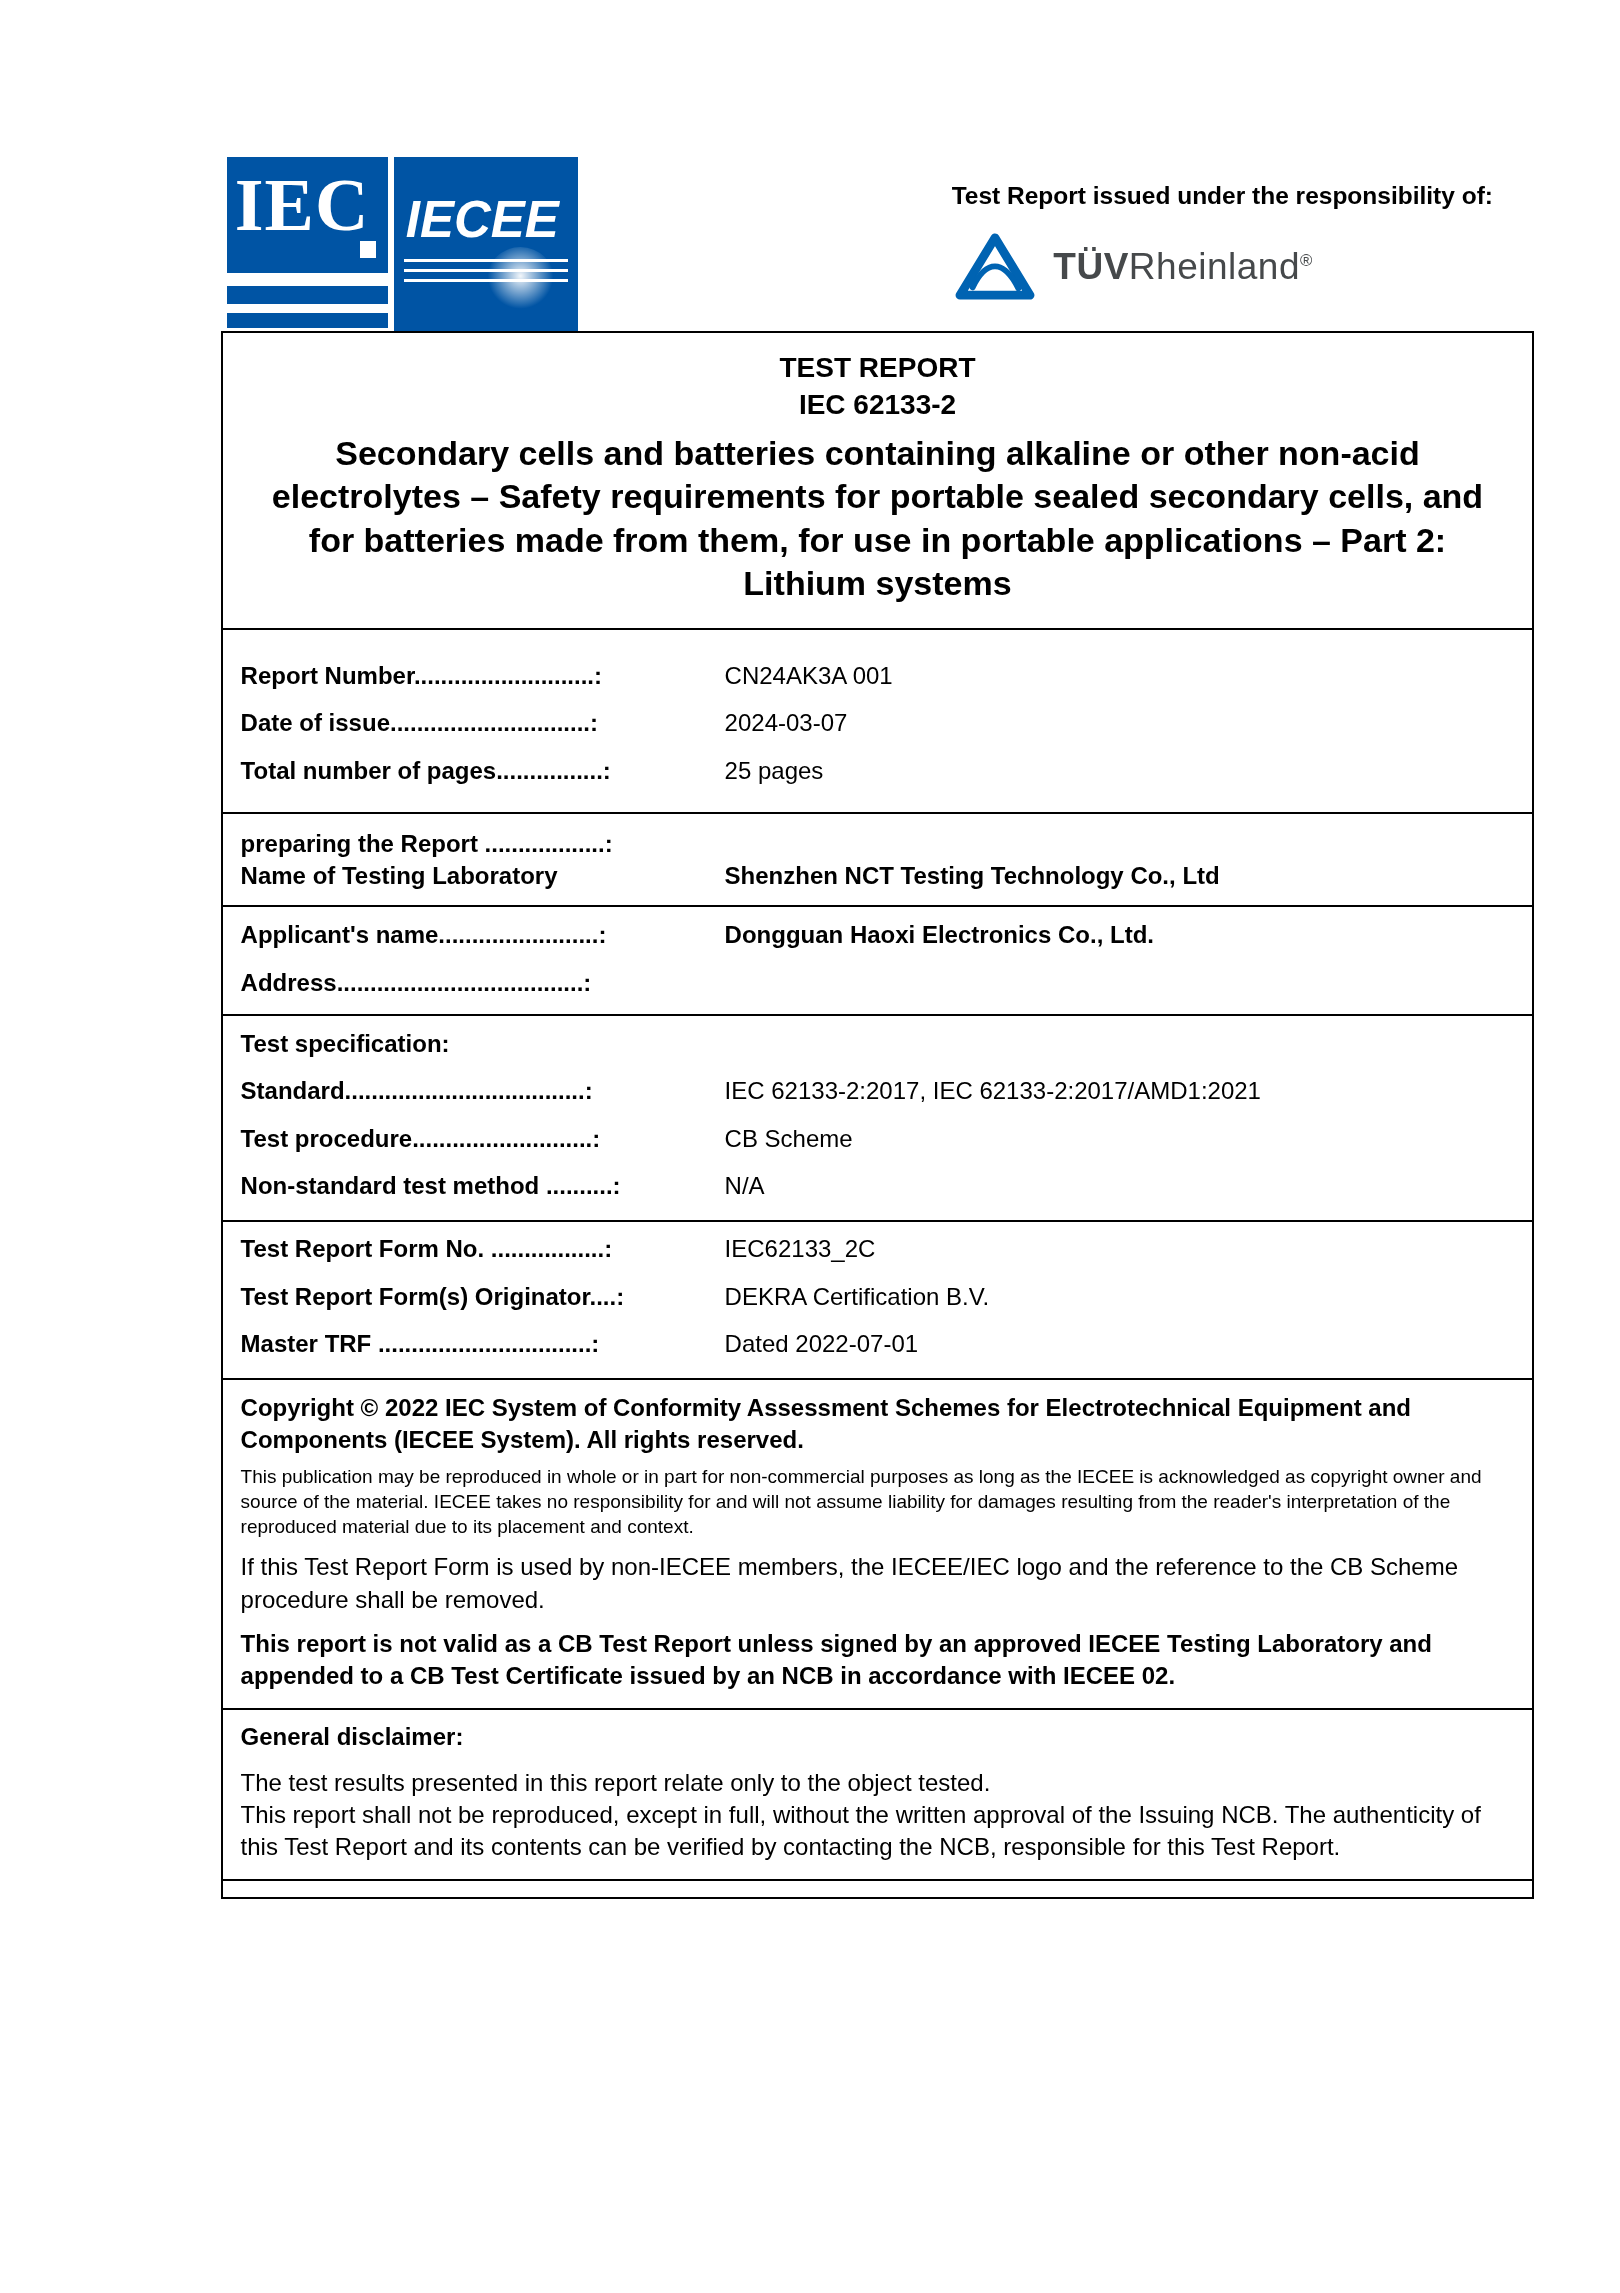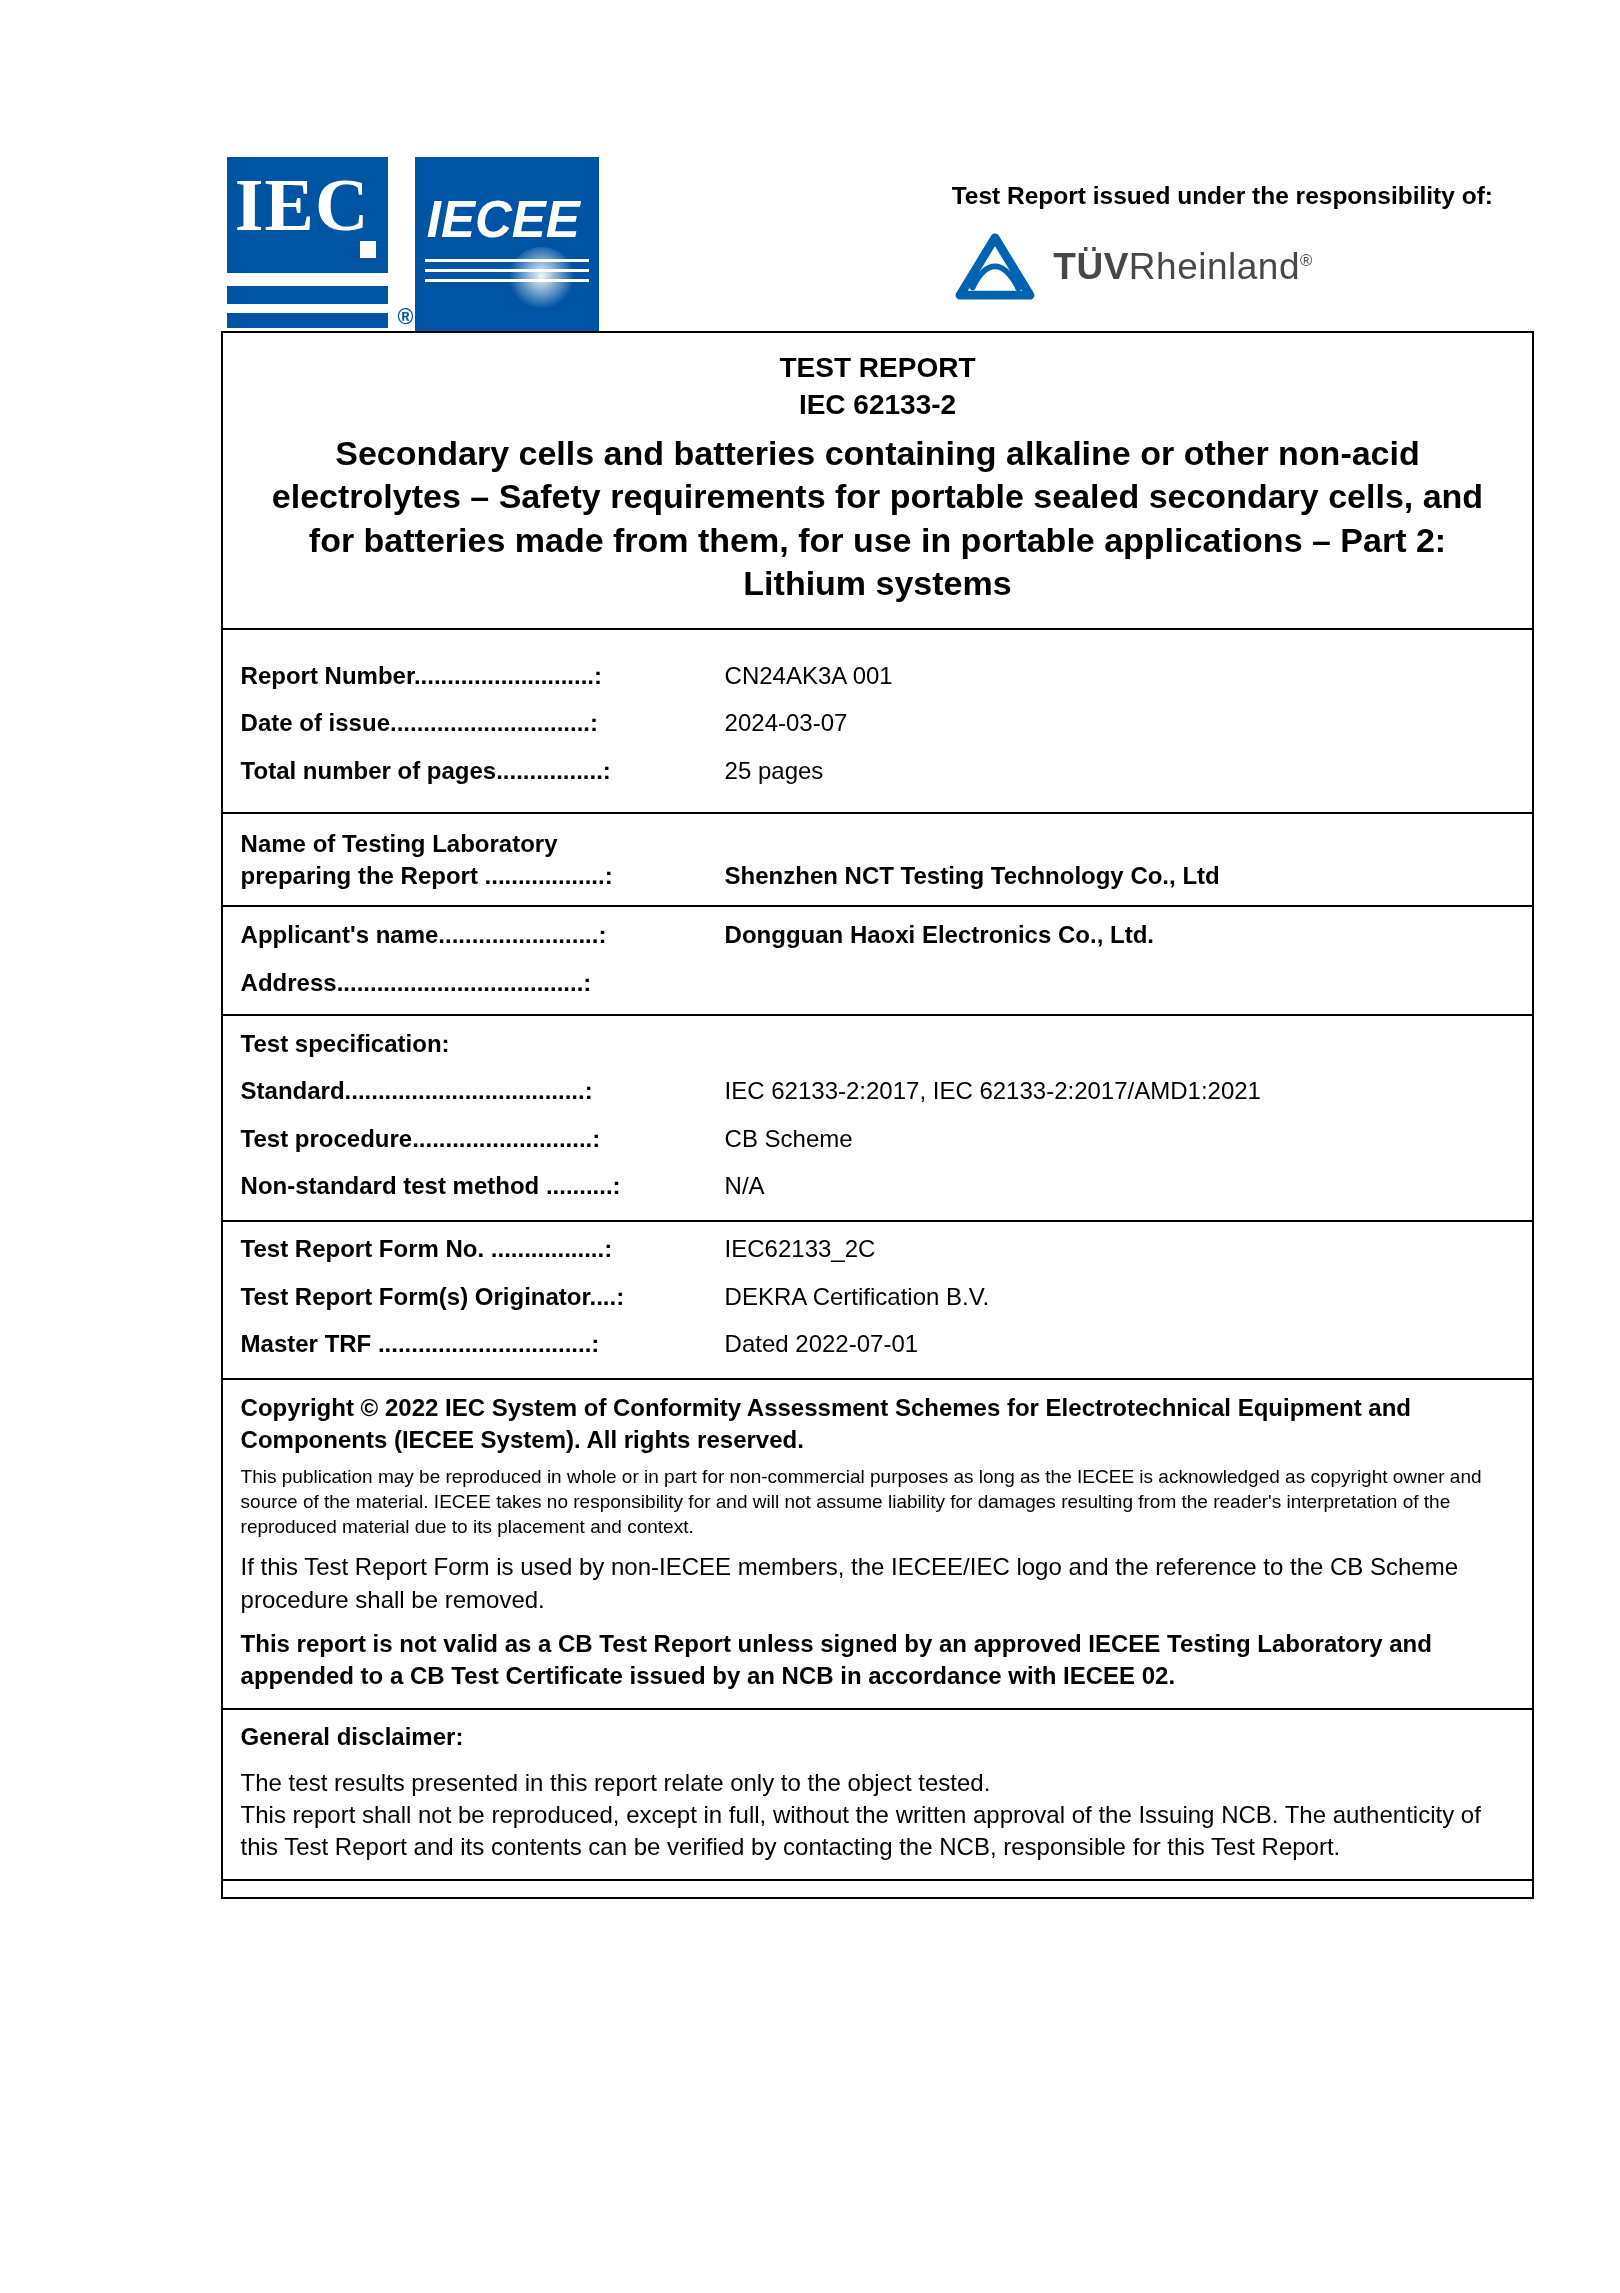--- a/index.html
+++ b/index.html
@@ -6,21 +6,21 @@
     --iec-blue:#0054A4;
     --tuv-blue:#0063B2;
     --ink:#000;
   }
   *{margin:0;padding:0;box-sizing:border-box;}
   html,body{background:#fff;}
   body{font-family:"Liberation Sans","DejaVu Sans",sans-serif;color:var(--ink);}
   .page{position:relative;width:1620px;height:2294px;background:#fff;overflow:hidden;}
 
   
-  .logo-row{position:absolute;top:157px;left:227px;display:flex;gap:27px;}
+  .logo-row{position:absolute;top:157px;left:227px;display:flex;gap:6px;}
   .iec-logo{position:relative;width:161px;height:171px;}
   .iec-box{position:absolute;inset:0;background:var(--iec-blue);}
   .iec-text{position:absolute;top:5.9px;left:7.8px;font-size:74px;font-weight:bold;color:#fff;
             font-family:"Liberation Serif","DejaVu Serif",serif;letter-spacing:1px;}
   .iec-dot{position:absolute;right:11.8px;top:84px;width:16.7px;height:16.7px;background:#fff;}
   .iec-stripe{position:absolute;left:0;right:0;background:#fff;}
   .iec-s1{top:116px;height:12.7px;}
   .iec-s2{top:147px;height:8.8px;}
   .iec-reg{position:absolute;right:-25.5px;bottom:-2px;color:var(--iec-blue);font-size:21.6px;font-weight:bold;}
 
@@ -129,22 +129,22 @@
       </div>
       <div class="kv">
         <div class="k">Total number of pages................:</div>
         <div class="v">25 pages</div>
       </div>
     </div>
 
     <div class="section sec-lab">
       <div class="kv lab-row">
         <div class="k">
+          <div>preparing the Report ..................:</div>
           <div>Name of Testing Laboratory</div>
-          <div>preparing the Report ..................:</div>
         </div>
         <div class="v bold">Shenzhen NCT Testing Technology Co., Ltd</div>
       </div>
     </div>
 
     <div class="section sec-applicant">
       <div class="kv">
         <div class="k">Applicant's name........................:</div>
         <div class="v bold">Dongguan Haoxi Electronics Co., Ltd.</div>
       </div>

